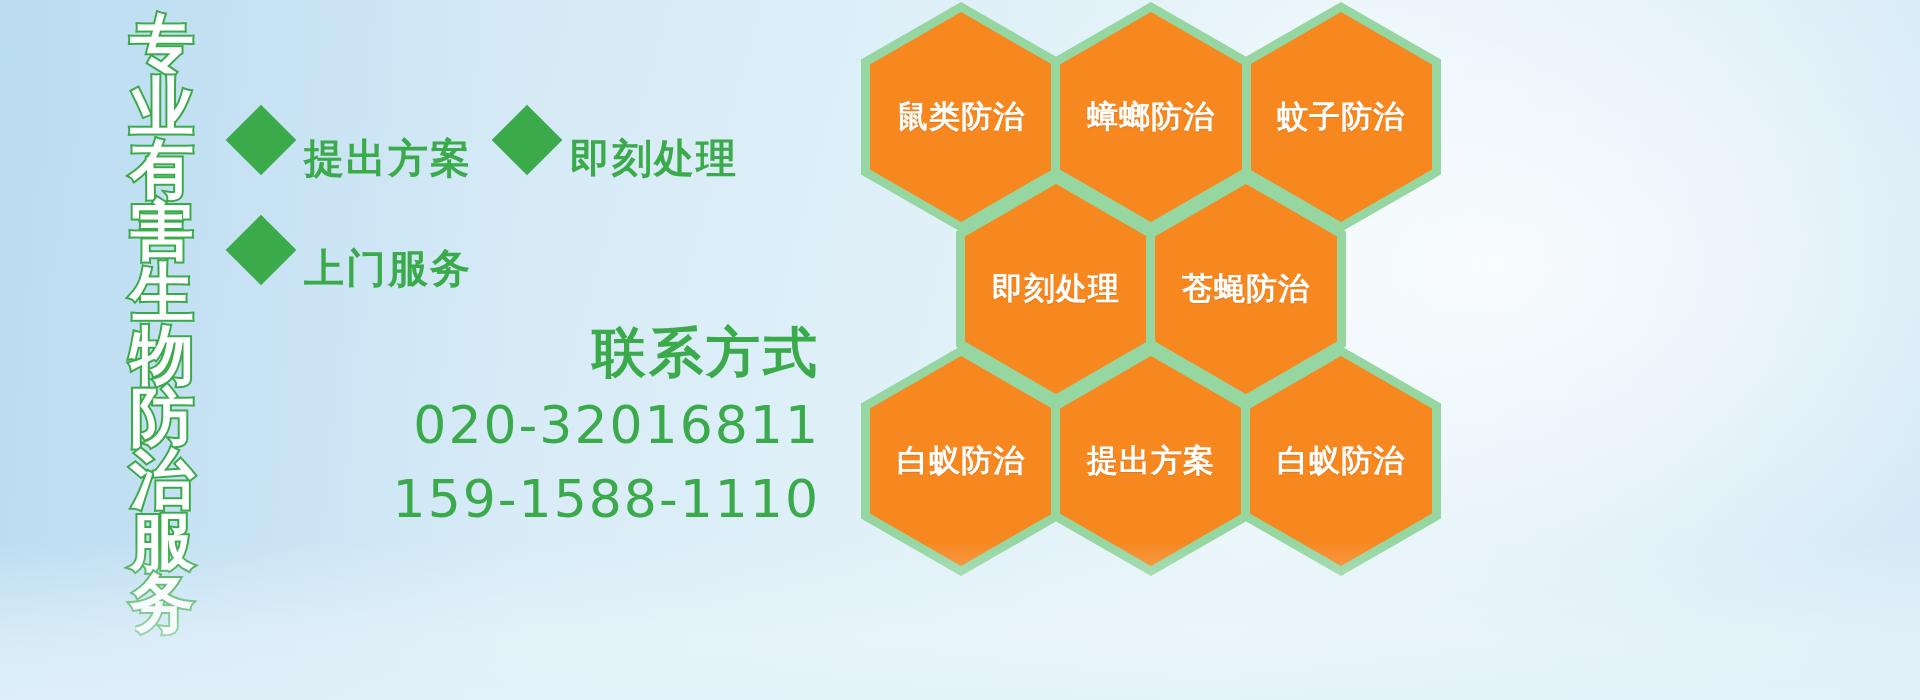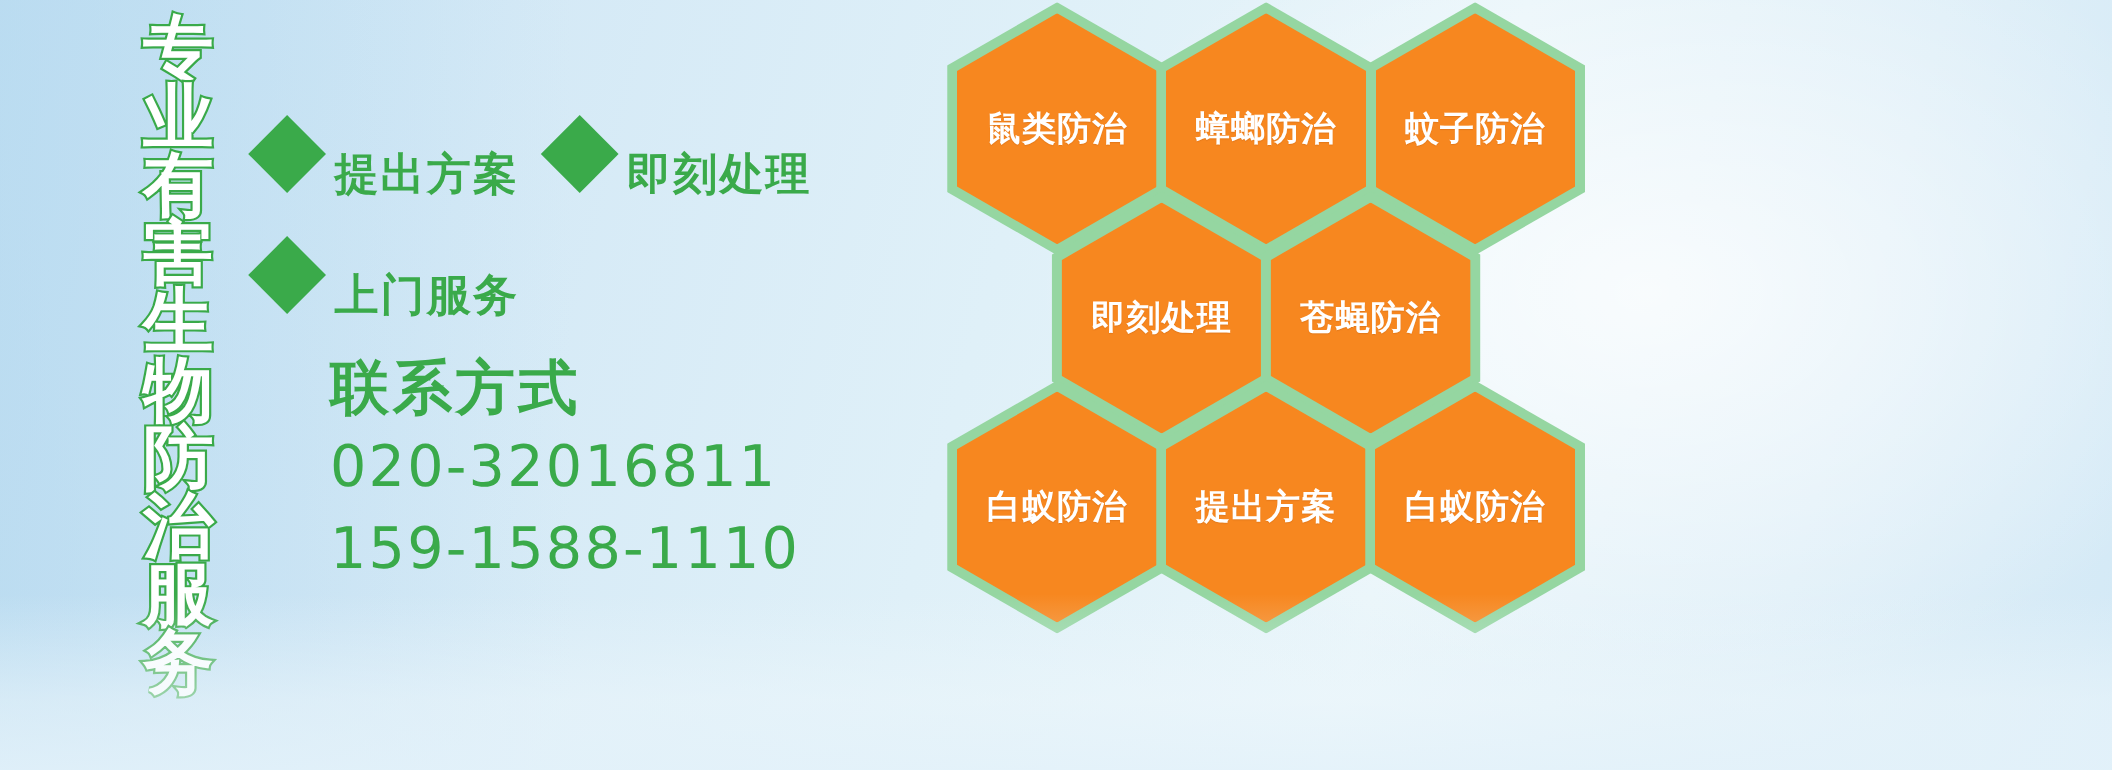--- a/index.html
+++ b/index.html
@@ -68,21 +68,21 @@
   }
   #row1 { left:236px; top:93px; }
   #row2 { left:236px; top:203px;flex-direction:column; }
   #row1 .bullet-item + .bullet-item { margin-left:30px; }
   #row2 .bullet-item + .bullet-item { margin-left:30px; }
 
   
   #contact-block {
     position:absolute; left:300px; top:318px;
     width:520px;
-    text-align:left;
+    text-align:right;
     color:#3aaa4a;
   }
   #contact-title {
     font-size:54px; font-weight:bold; letter-spacing:3px;
     line-height:70px;
     font-family:"DejaVu Sans","Liberation Sans",sans-serif;
   }
   .phone {
     font-size:52px;
     line-height:74px;

